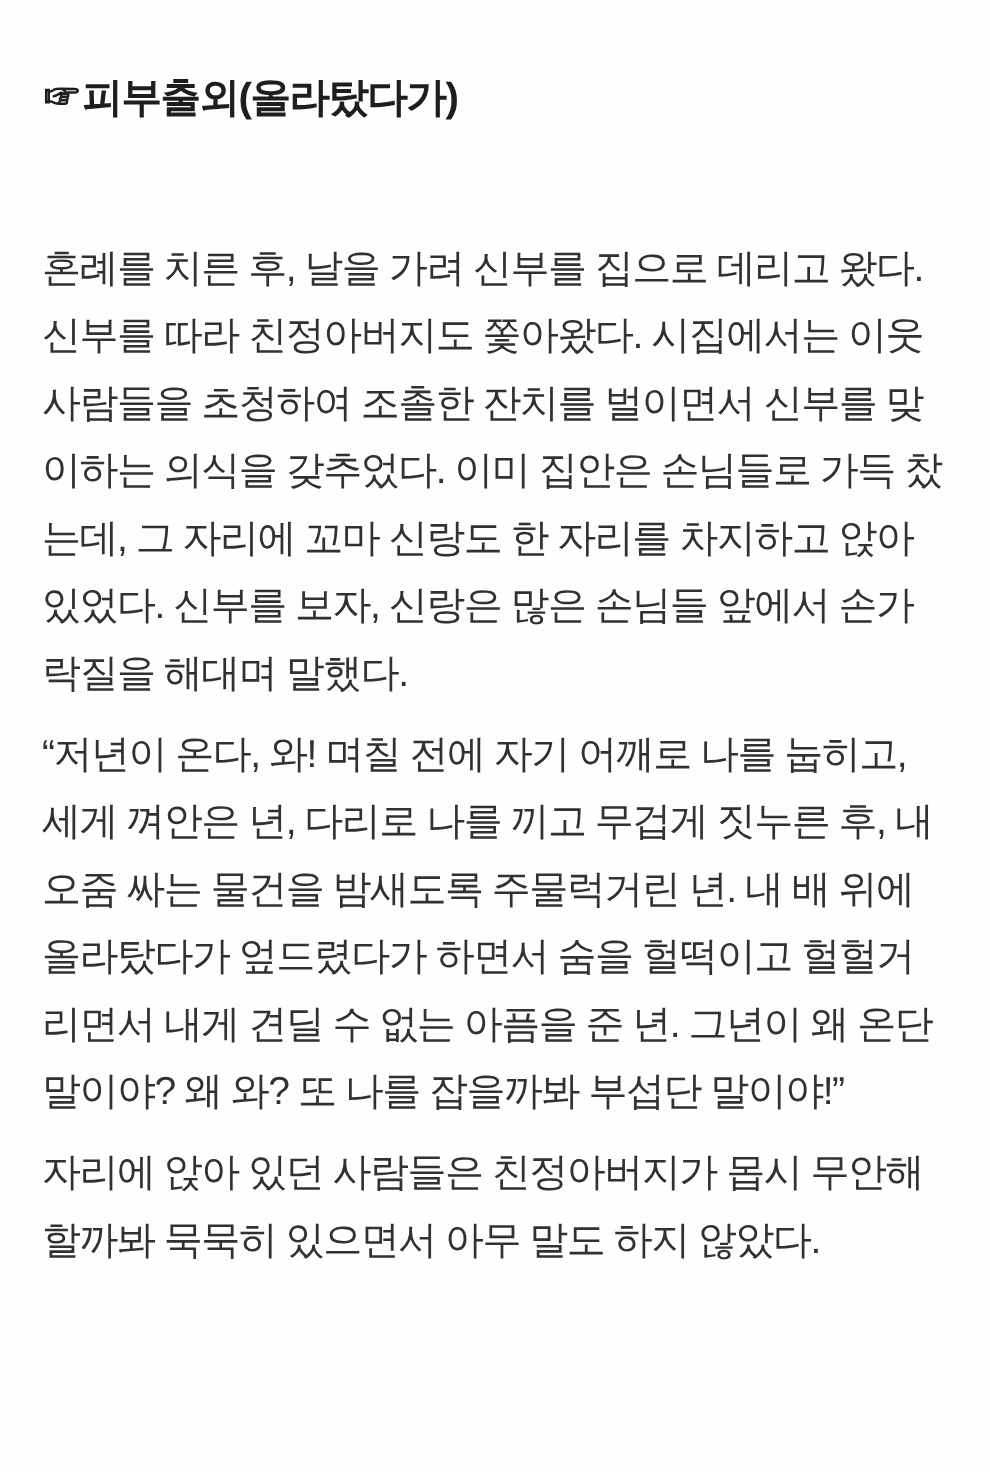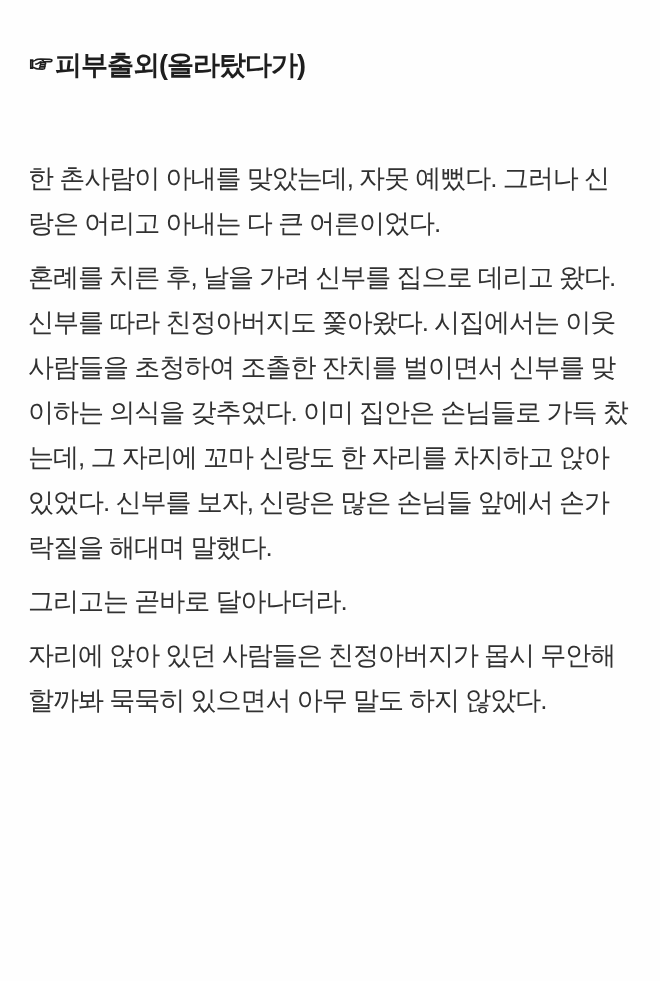--- a/index.html
+++ b/index.html
@@ -51,19 +51,18 @@
 </head>
 <body>
 
 <div class="page">
   <div class="content">
     <h1 class="title">
       <span class="hand-icon">☞</span>
       <span>피부출외(올라탔다가)</span>
     </h1>
     <div class="story">
-        <p class="para">한 촌사람이 아내를 맞았는데, 자못 예뻤다. 그러나 신랑은 어리고 아내는 다 큰 어른이었다.</p>
         <p class="para">혼례를 치른 후, 날을 가려 신부를 집으로 데리고 왔다. 신부를 따라 친정아버지도 쫓아왔다. 시집에서는 이웃 사람들을 초청하여 조촐한 잔치를 벌이면서 신부를 맞이하는 의식을 갖추었다. 이미 집안은 손님들로 가득 찼는데, 그 자리에 꼬마 신랑도 한 자리를 차지하고 앉아 있었다. 신부를 보자, 신랑은 많은 손님들 앞에서 손가락질을 해대며 말했다.</p>
-        <p class="para">그리고는 곧바로 달아나더라.</p>
+        <p class="para">“저년이 온다, 와! 며칠 전에 자기 어깨로 나를 눕히고, 세게 껴안은 년, 다리로 나를 끼고 무겁게 짓누른 후, 내 오줌 싸는 물건을 밤새도록 주물럭거린 년. 내 배 위에 올라탔다가 엎드렸다가 하면서 숨을 헐떡이고 헐헐거리면서 내게 견딜 수 없는 아픔을 준 년. 그년이 왜 온단 말이야? 왜 와? 또 나를 잡을까봐 부섭단 말이야!”</p>
         <p class="para">자리에 앉아 있던 사람들은 친정아버지가 몹시 무안해 할까봐 묵묵히 있으면서 아무 말도 하지 않았다.</p>
       </div>
   </div>
 </div>
 
 </body></html>

